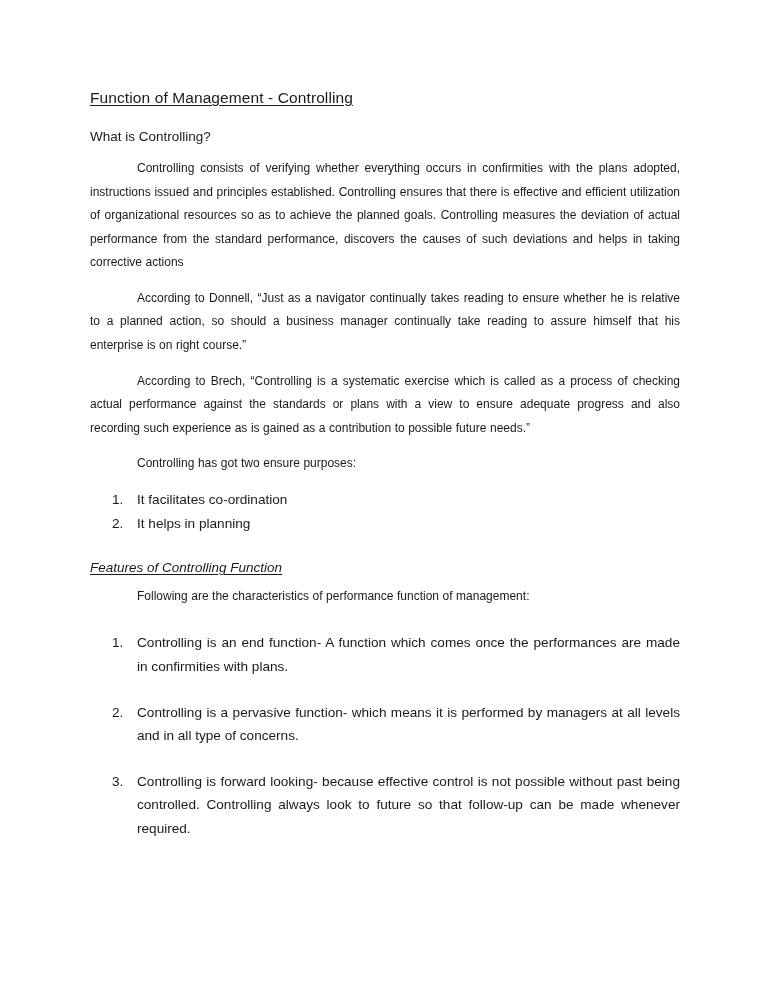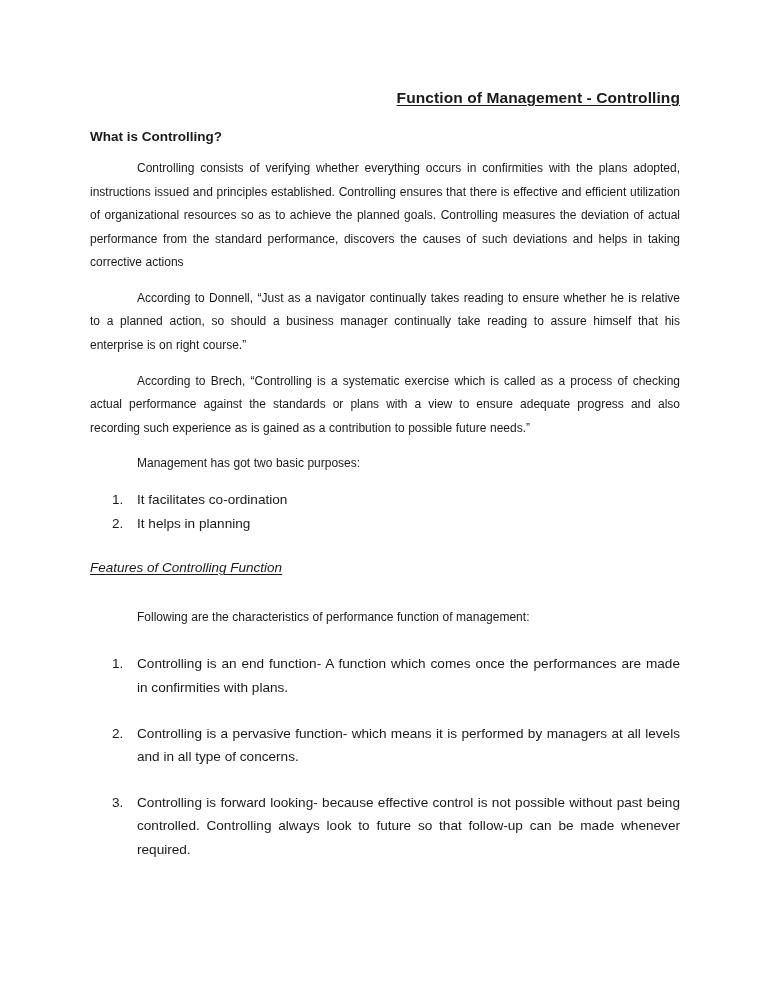--- a/index.html
+++ b/index.html
@@ -22,48 +22,48 @@
   }
   .content {
     position: absolute;
     left: 90px;
     top: 88px;
     width: 590px;
   }
 
   .doc-title {
     font-size: 15.5px;
-    font-weight: bold;
-    text-align: right;
+    font-weight: normal;
+    text-align: left;
     text-decoration: underline;
     text-underline-offset: 2px;
     letter-spacing: 0.1px;
     margin: 0 0 21px 0;
     line-height: 1.25;
   }
 
   .section-heading {
     font-size: 13.5px;
-    font-weight: bold;
+    font-weight: normal;
     margin: 0 0 11px 0;
     line-height: 1.3;
   }
 
   .italic-heading {
     font-size: 13.5px;
     font-style: italic;
     font-weight: normal;
     text-decoration: underline;
     text-underline-offset: 2px;
     display: inline-block;
     margin: 0;
     line-height: 1.3;
   }
   .italic-heading-wrap {
-    margin: 0 0 29px 0;
+    margin: 0 0 8px 0;
   }
 
   p.body {
     font-size: 12px;
     line-height: 23.6px;
     text-align: justify;
     text-justify: inter-word;
     margin: 0 0 12px 0;
     text-indent: 47px;
     word-spacing: 0.2px;
@@ -117,21 +117,21 @@
     <h1 class="doc-title">Function of Management - Controlling</h1>
 
     <h2 class="section-heading">What is Controlling?</h2>
 
     <p class="body">Controlling consists of verifying whether everything occurs in confirmities with the plans adopted, instructions issued and principles established. Controlling ensures that there is effective and efficient utilization of organizational resources so as to achieve the planned goals. Controlling measures the deviation of actual performance from the standard performance, discovers the causes of such deviations and helps in taking corrective actions</p>
 
     <p class="body">According to Donnell, “Just as a navigator continually takes reading to ensure whether he is relative to a planned action, so should a business manager continually take reading to assure himself that his enterprise is on right course.”</p>
 
     <p class="body">According to Brech, “Controlling is a systematic exercise which is called as a process of checking actual performance against the standards or plans with a view to ensure adequate progress and also recording such experience as is gained as a contribution to possible future needs.”</p>
 
-    <p class="body last-short">Management has got two basic purposes:</p>
+    <p class="body last-short">Controlling has got two ensure purposes:</p>
 
     <ol class="numlist tight">
       <li>
         <span class="marker">1.</span><span>It facilitates co-ordination</span>
       </li>
       <li>
         <span class="marker">2.</span><span>It helps in planning</span>
       </li>
     </ol>
 

